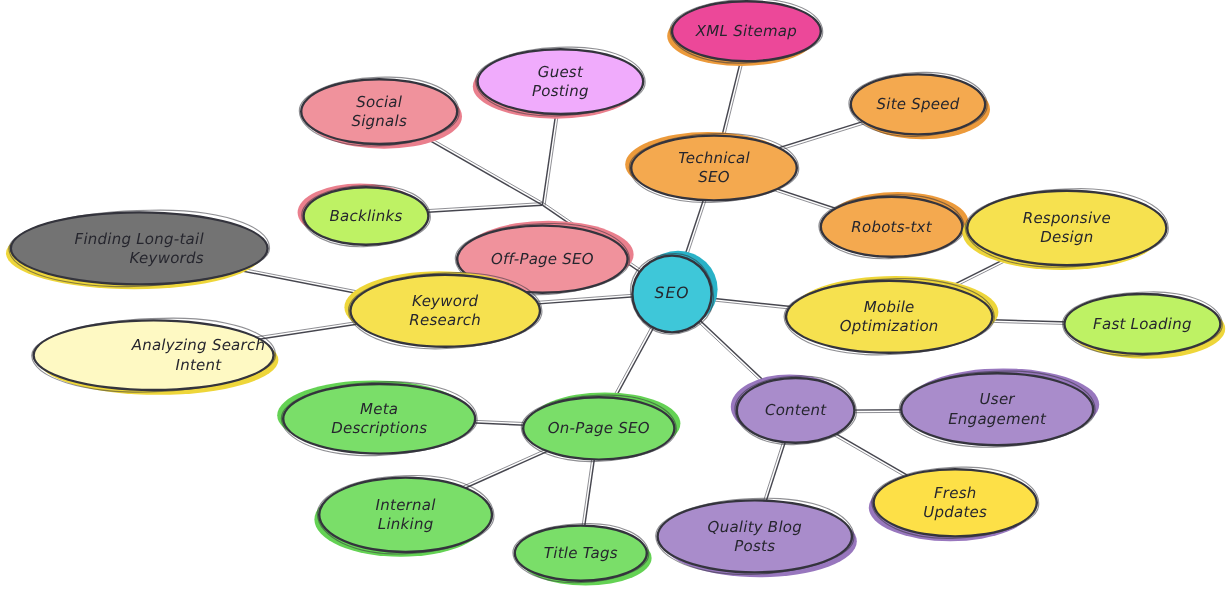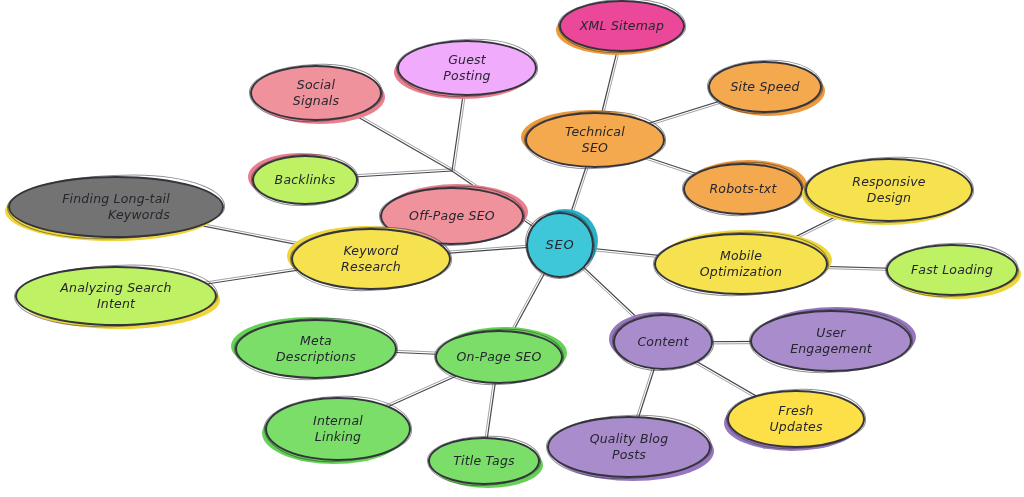--- a/index.html
+++ b/index.html
@@ -131,21 +131,21 @@
       <div class="node" style="left: 252px; top: 155px; width: 106px; height: 50px; background: #bef264; box-shadow: rgb(234, 127, 141) -5px -3px 0px -1px;">
         <span class="lbl">Backlinks</span>
       </div>
       <div class="node" style="left: 380px; top: 142px; width: 144px; height: 58px; background: rgb(240, 146, 156); box-shadow: rgb(234, 127, 141) 5px -4px 0px -1px; margin-top: 45px;">
         <span class="lbl">Off-Page SEO</span>
       </div>
       <div class="node" style="left: 8px; top: 176px; width: 216px; height: 62px; background: #737373; box-shadow: rgb(238, 214, 58) -4px 4px 0px -1px; text-align: right;">
         <span class="lbl">Finding Long-tail
 Keywords</span>
       </div>
-      <div class="node" style="left: 15px; top: 266px; width: 202px; height: 60px; background: #bef264; box-shadow: rgb(238, 214, 58) 4px 4px 0px -1px;">
+      <div class="node" style="left: 27px; top: 266px; width: 202px; height: 60px; background: #fef9c3; box-shadow: rgb(238, 214, 58) 4px 4px 0px -1px; justify-content: flex-end;">
         <span class="lbl">Analyzing Search
 Intent</span>
       </div>
       <div class="node" style="left: 291px; top: 228px; width: 160px; height: 62px; background: rgb(246, 225, 79); box-shadow: rgb(238, 214, 58) -5px -3px 0px -1px;">
         <span class="lbl">Keyword
 Research</span>
       </div>
       <div class="node" style="left: 654px; top: 233px; width: 174px; height: 62px; background: rgb(246, 225, 79); box-shadow: rgb(238, 214, 58) 5px -4px 0px -1px;">
         <span class="lbl">Mobile
 Optimization</span>

